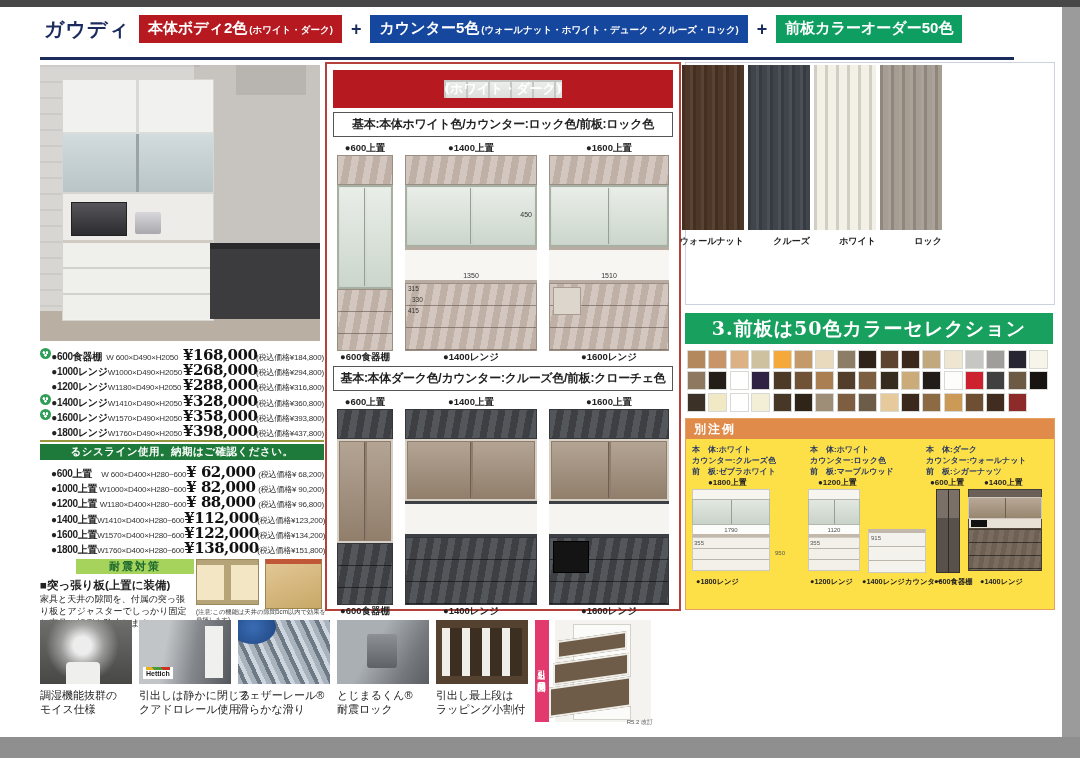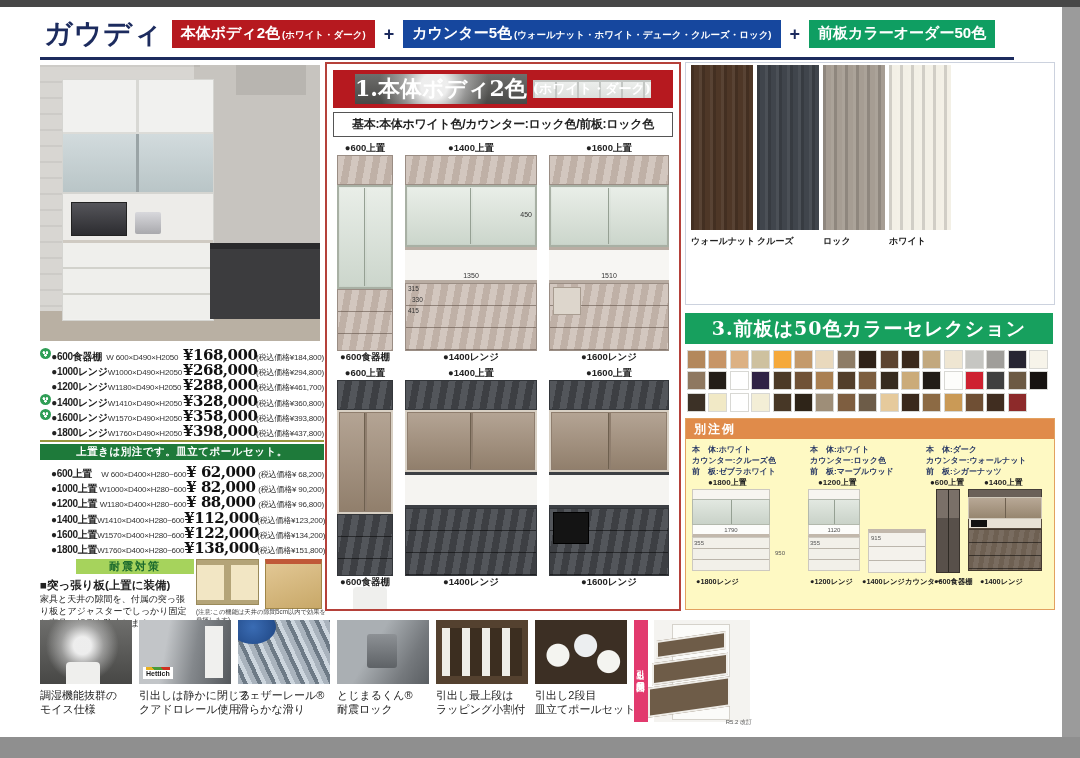--- a/index.html
+++ b/index.html
@@ -5,21 +5,21 @@
   html,body{margin:0;padding:0;}
   body{width:1080px;height:758px;position:relative;background:#fff;overflow:hidden;
        font-family:"Liberation Sans",sans-serif;color:#222;}
   .topbar{position:absolute;left:0;top:0;width:1080px;height:7px;background:#474747;}
   .rightbar{position:absolute;left:1062px;top:7px;width:18px;height:730px;background:#9b9b9b;}
   .bottombar{position:absolute;left:0;top:737px;width:1080px;height:21px;background:#8f8f8f;}
   .page{position:absolute;left:0;top:7px;width:1062px;height:730px;background:#fff;}
 
   
   .hdr{position:absolute;left:44px;top:8px;display:flex;align-items:center;gap:9px;}
-  .brand{font-family:"DejaVu Serif",serif;font-weight:bold;font-size:28px;color:#1c2b5e;letter-spacing:1px;}
+  .brand{font-family:"DejaVu Serif",serif;font-weight:bold;font-size:20px;color:#1c2b5e;letter-spacing:1px;}
   .badge{color:#fff;padding:4px 9px 5px;font-weight:bold;display:flex;align-items:baseline;gap:2px;white-space:nowrap;}
   .b-red{background:#b6191f;}.b-blue{background:#16479e;}.b-green{background:#0f9e62;}
   .badge .main{font-size:15px;}.badge .sub{font-size:9.5px;}
   .plus{color:#1c2b5e;font-weight:bold;font-size:18px;}
   .hdr-line{position:absolute;left:40px;top:50px;width:974px;height:3px;background:#1c2b5e;}
 
   
   .photo{position:absolute;left:40px;top:58px;width:280px;height:276px;overflow:hidden;
          background:linear-gradient(90deg,#d8d6d2 0 55%,#c7c4bf 55% 100%);}
   .ph-stripes{position:absolute;left:0;top:0;width:160px;height:276px;
@@ -95,34 +95,34 @@
   .counter-d{position:relative;background:#f5f4f1;border-top:3px solid #3c3f44;border-bottom:3px solid #3c3f44;box-sizing:border-box;}
   .cell{position:absolute;left:3px;top:3px;width:26px;height:26px;background:#ddd6cc;border:1px solid #a89c90;}
   .mw-blk{position:absolute;left:3px;top:3px;width:34px;height:30px;background:#141414;border:1px solid #000;}
   .dim{position:absolute;font-size:7px;color:#333;white-space:nowrap;}
 
   
   .sec2{position:absolute;left:685px;top:55px;width:370px;height:243px;border:1px solid #ccd2de;box-sizing:border-box;background:#fff;}
   .sec2-banner{margin:5px;height:33px;background:#16479e;color:#fff;display:flex;align-items:center;justify-content:center;
       font-family:"DejaVu Serif",serif;font-weight:bold;font-size:19px;letter-spacing:1px;}
   .swrow{display:flex;gap:13px;padding:2px 5px 0;}
-  .swatch{width:53px;display:flex;flex-direction:column;align-items:flex-start;}
+  .swatch{width:53px;display:flex;flex-direction:column;align-items:flex-end;}
   .swatch-chip{width:62px;height:165px;position:relative;}
   .swatch-chip::after{content:"";position:absolute;inset:0;
       background:repeating-linear-gradient(90deg,rgba(0,0,0,.14) 0 3px,transparent 3px 8px,rgba(255,255,255,.06) 8px 11px);}
   .swatch-name{font-size:9px;font-weight:bold;margin-top:5px;white-space:nowrap;}
 
   
   .sec3-banner{position:absolute;left:685px;top:306px;width:368px;height:31px;background:#17a05e;color:#fff;
       display:flex;align-items:center;justify-content:center;font-family:"DejaVu Serif",serif;font-weight:bold;font-size:19px;letter-spacing:1px;}
   .cgrid{position:absolute;left:687px;top:343px;width:366px;display:flex;flex-wrap:wrap;gap:2.4px;}
   .csw{width:19px;height:19px;border:1px solid #d8d8d4;box-sizing:border-box;}
 
   
-  .custom{position:absolute;left:685px;top:411px;width:370px;height:192px;background:#fef9c3;border:1px solid #e2a160;box-sizing:border-box;}
+  .custom{position:absolute;left:685px;top:411px;width:370px;height:192px;background:#fde047;border:1px solid #e2a160;box-sizing:border-box;}
   .custom-banner{height:20px;background:#e08b4a;color:#fff;font-weight:bold;font-size:12px;display:flex;align-items:center;padding-left:8px;letter-spacing:2px;}
   .spec{position:absolute;top:25px;font-size:8px;font-weight:bold;color:#2a3a66;line-height:1.4;white-space:nowrap;}
   .c-lab{position:absolute;font-size:8px;font-weight:bold;white-space:nowrap;}
   .c-lab2{position:absolute;font-size:7.3px;font-weight:bold;white-space:nowrap;}
   .m-cab{position:absolute;}
   .m-top{height:10px;background:#f7f5f0;border:1px solid #cdc9c0;border-bottom:none;box-sizing:border-box;}
   .m-glass{height:26px;background:linear-gradient(#e2e8e1,#c9d2c8);border:1px solid #b2b8ac;box-sizing:border-box;position:relative;}
   .m-glass::after{content:"";position:absolute;left:50%;top:0;width:1px;height:100%;background:#95a093;}
   .m-open{height:12px;background:#fcfcfa;border:1px solid #cdc9c0;border-top:none;border-bottom:3px solid #c2b8ac;box-sizing:border-box;}
   .m-low{height:34px;background:#f2f0e9;border:1px solid #cdc9c0;box-sizing:border-box;
@@ -245,21 +245,21 @@
         <span class="ptax">(税込価格¥294,800)</span>
       </div>
 
       <div class="prow">
         <span class="pbadge" style="visibility: hidden;">
           <i></i>
         </span>
         <span class="pname">●1200レンジ</span>
         <span class="psize">W1180×D490×H2050</span>
         <span class="pprice">¥288,000</span>
-        <span class="ptax">(税込価格¥461,700)</span>
+        <span class="ptax">(税込価格¥316,800)</span>
       </div>
 
       <div class="prow">
         <span class="pbadge">
           <i></i>
         </span>
         <span class="pname">●1400レンジ</span>
         <span class="psize">W1410×D490×H2050</span>
         <span class="pprice">¥328,000</span>
         <span class="ptax">(税込価格¥360,800)</span>
@@ -279,21 +279,21 @@
         <span class="pbadge" style="visibility: hidden;">
           <i></i>
         </span>
         <span class="pname">●1800レンジ</span>
         <span class="psize">W1760×D490×H2050</span>
         <span class="pprice">¥398,000</span>
         <span class="ptax">(税込価格¥437,800)</span>
       </div>
     </div>
   <div class="gold-line"></div>
-  <div class="note-bar">上置きは別注です。皿立てポールセット。</div>
+  <div class="note-bar">るシスライン使用。納期はご確認ください。</div>
   <div class="plist plist2">
 
       <div class="prow">
         <span class="pbadge" style="visibility: hidden;">
           <i></i>
         </span>
         <span class="pname">●600上置</span>
         <span class="psize">W 600×D400×H280~600</span>
         <span class="pprice">¥ 62,000</span>
         <span class="ptax">(税込価格¥ 68,200)</span>
@@ -354,21 +354,20 @@
   <div class="q-title">■突っ張り板(上置に装備)</div>
   <div class="q-desc">家具と天井の隙間を、付属の突っ張り板とアジャスターでしっかり固定し家具の転倒を防止します。</div>
   <div class="q-illus">
     <div class="q1"></div>
     <div class="q2"></div>
   </div>
   <div class="q-note">(注意:この機能は天井の隙間5cm以内で効果を発揮します)</div>
 
   <div class="mid">
     <div class="mid-banner">
-      <span class="t1">1.本体ボディ2色</span>
       <span class="t2">(ホワイト・ダーク)</span>
     </div>
     <div class="mid-sub">基本:本体ホワイト色/カウンター:ロック色/前板:ロック色</div>
 
     <div class="units">
       <div class="unit" style="width:56px">
         <div class="ulabel">●600上置</div>
         <div class="cab">
           <div class="stone-w" style="height:30px"></div>
           <div class="glass-w" style="height:104px">
@@ -411,20 +410,21 @@
             <span class="dim" style="left:50%;bottom:1px;transform:translateX(-50%)">1510</span>
           </div>
           <div class="stone-w drw-w" style="height:68px;position:relative">
             <div class="cell"></div>
           </div>
         </div>
         <div class="ulabel">●1600レンジ</div>
       </div>
     </div>
 
+    <div class="mid-sub">基本:本体ダーク色/カウンター:クルーズ色/前板:クローチェ色</div>
 
     <div class="units">
       <div class="unit" style="width:56px">
         <div class="ulabel">●600上置</div>
         <div class="cab">
           <div class="stone-d" style="height:30px"></div>
           <div class="glass-d" style="height:104px">
               <div class="pane"></div>
               <div class="pane" style="border-right:none"></div>
             </div>
@@ -470,27 +470,27 @@
           <div class="swatch-chip" style="background: rgb(78, 55, 39);"></div>
           <div class="swatch-name">ウォールナット</div>
         </div>
 
         <div class="swatch">
           <div class="swatch-chip" style="background: rgb(64, 69, 76);"></div>
           <div class="swatch-name">クルーズ</div>
         </div>
 
         <div class="swatch">
+          <div class="swatch-chip" style="background: rgb(243, 240, 230);"></div>
+          <div class="swatch-name">ホワイト</div>
+        </div>
+
+        <div class="swatch">
           <div class="swatch-chip" style="background: rgb(166, 157, 147);"></div>
           <div class="swatch-name">ロック</div>
-        </div>
-
-        <div class="swatch">
-          <div class="swatch-chip" style="background: rgb(243, 240, 230);"></div>
-          <div class="swatch-name">ホワイト</div>
         </div>
 
       </div>
   </div>
 
   <div class="sec3-banner">3.前板は50色カラーセレクション</div>
   <div class="cgrid">
 
       <div class="csw" style="background: rgb(179, 136, 92);"></div>
 
@@ -688,27 +688,20 @@
       <div class="feat-cap">
           <div>とじまるくん®</div>
           <div>耐震ロック</div>
         </div>
     </div>
     <div class="feat">
       <div class="feat-img t7"></div>
       <div class="feat-cap">
           <div>引出し最上段は</div>
           <div>ラッピング小割付</div>
-        </div>
-    </div>
-    <div class="feat">
-      <div class="feat-img t8"></div>
-      <div class="feat-cap">
-          <div>引出し2段目</div>
-          <div>皿立てポールセット</div>
         </div>
     </div>
     <div class="feat feat-wide">
       <div class="ribbon">引出し展開図</div>
       <div class="t10">
         <div class="body"></div>
         <div class="d1"></div>
         <div class="d2"></div>
         <div class="d3"></div>
       </div>

